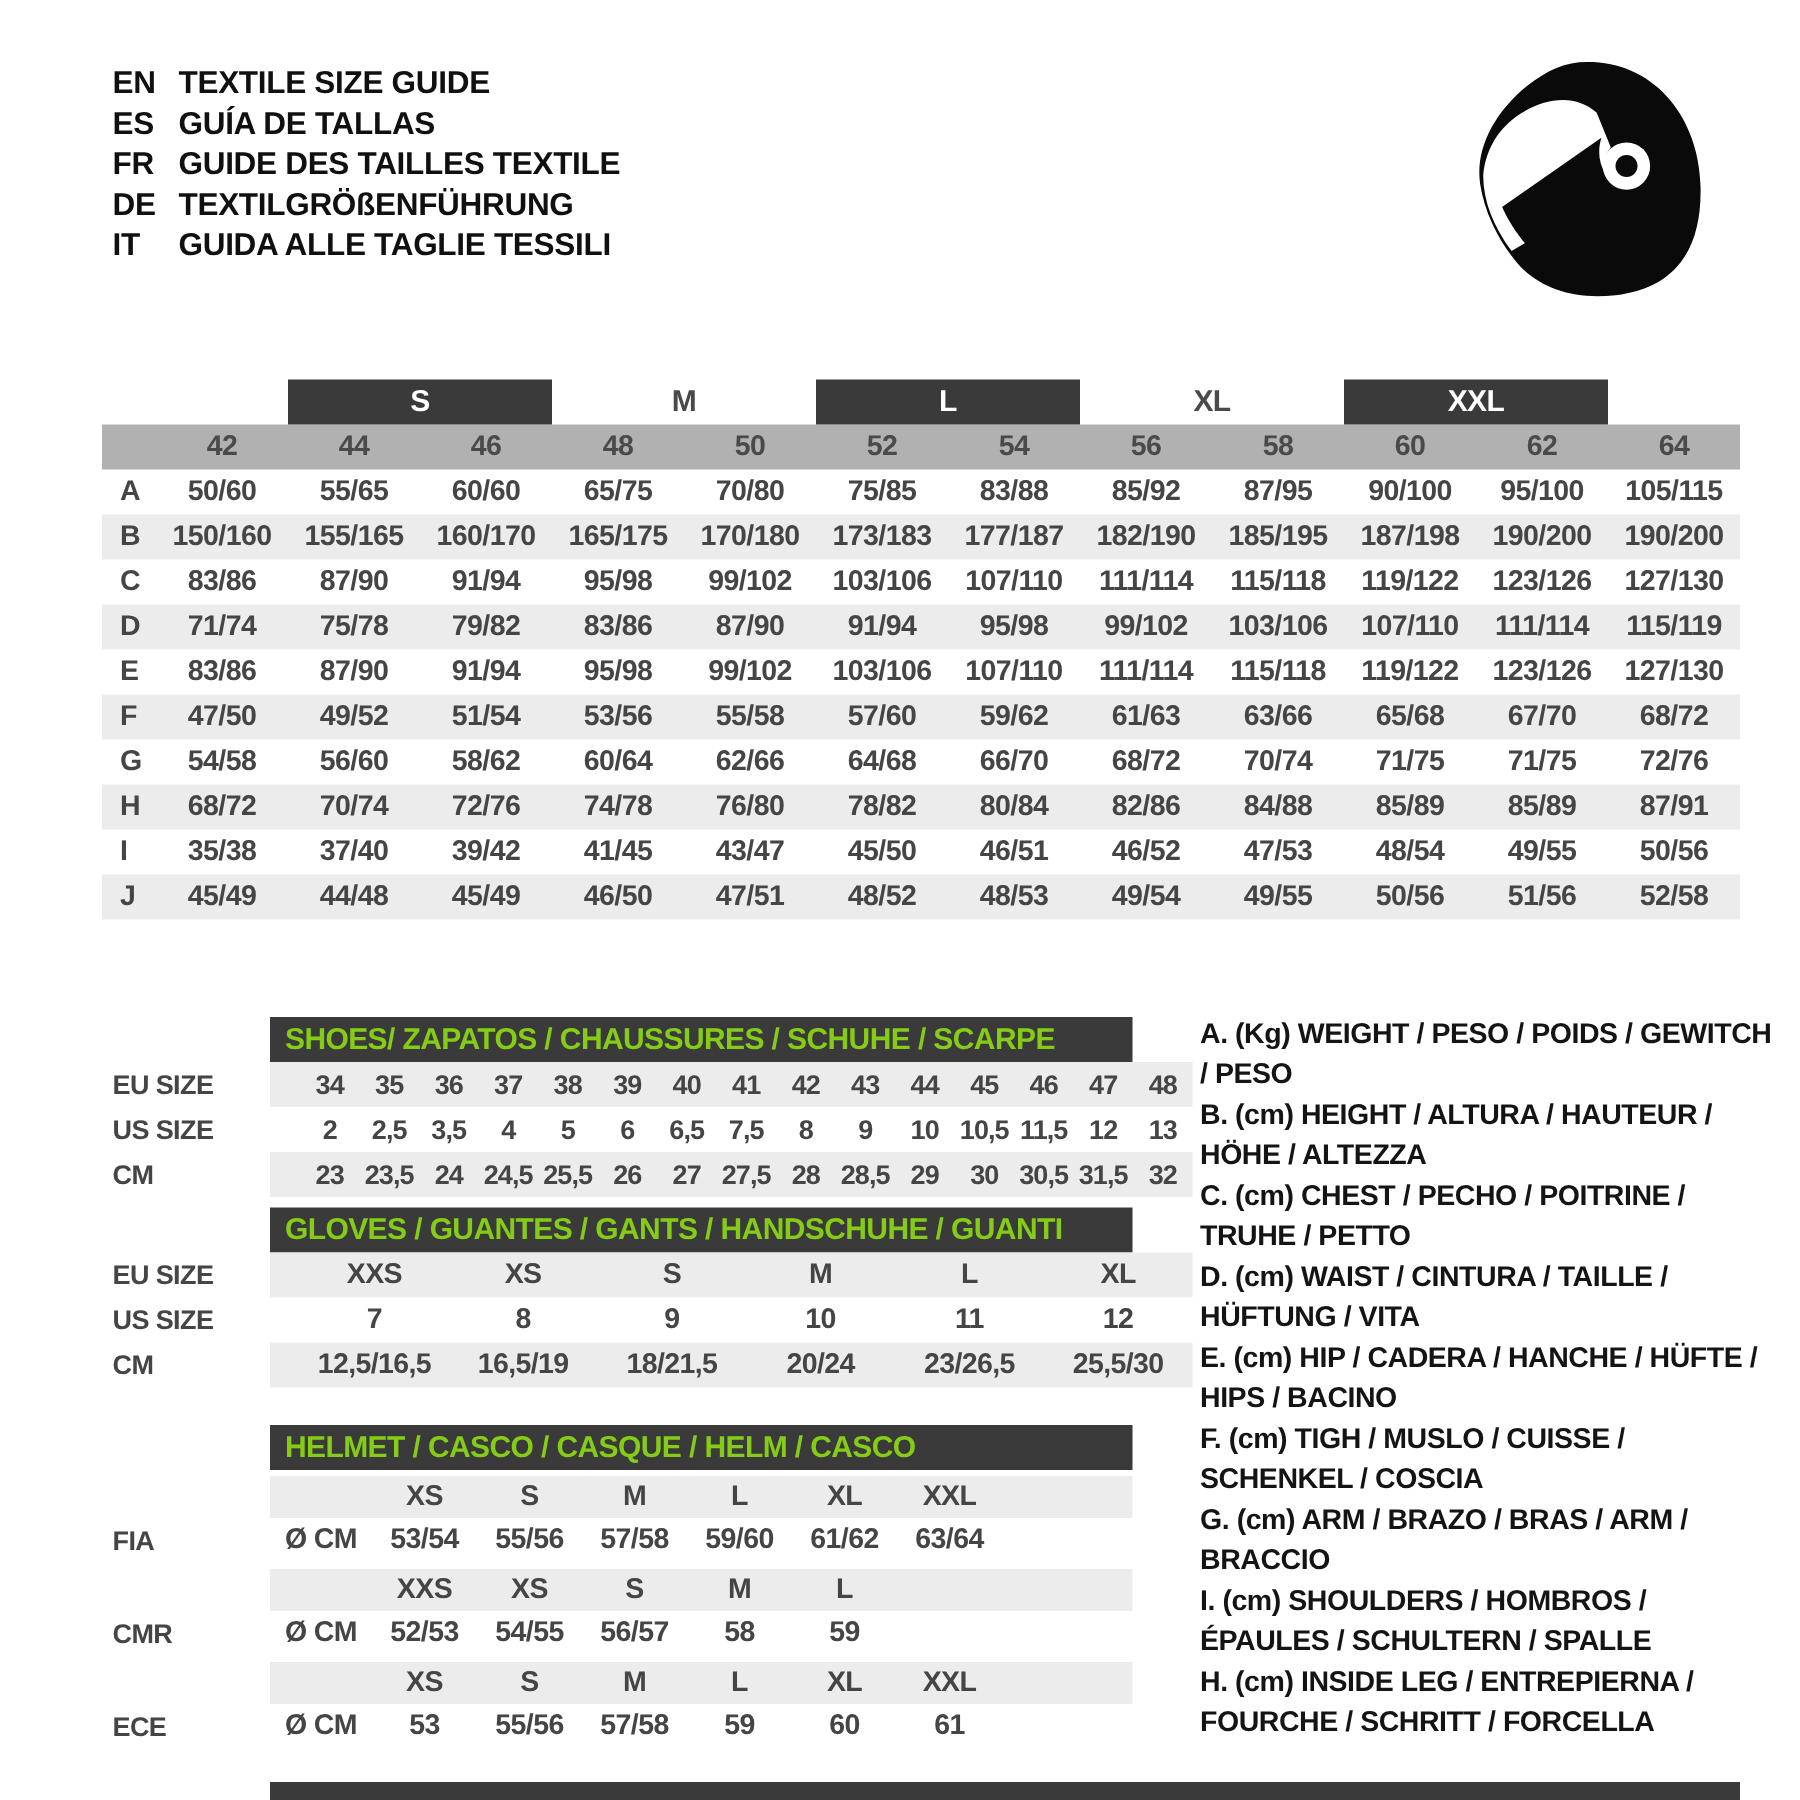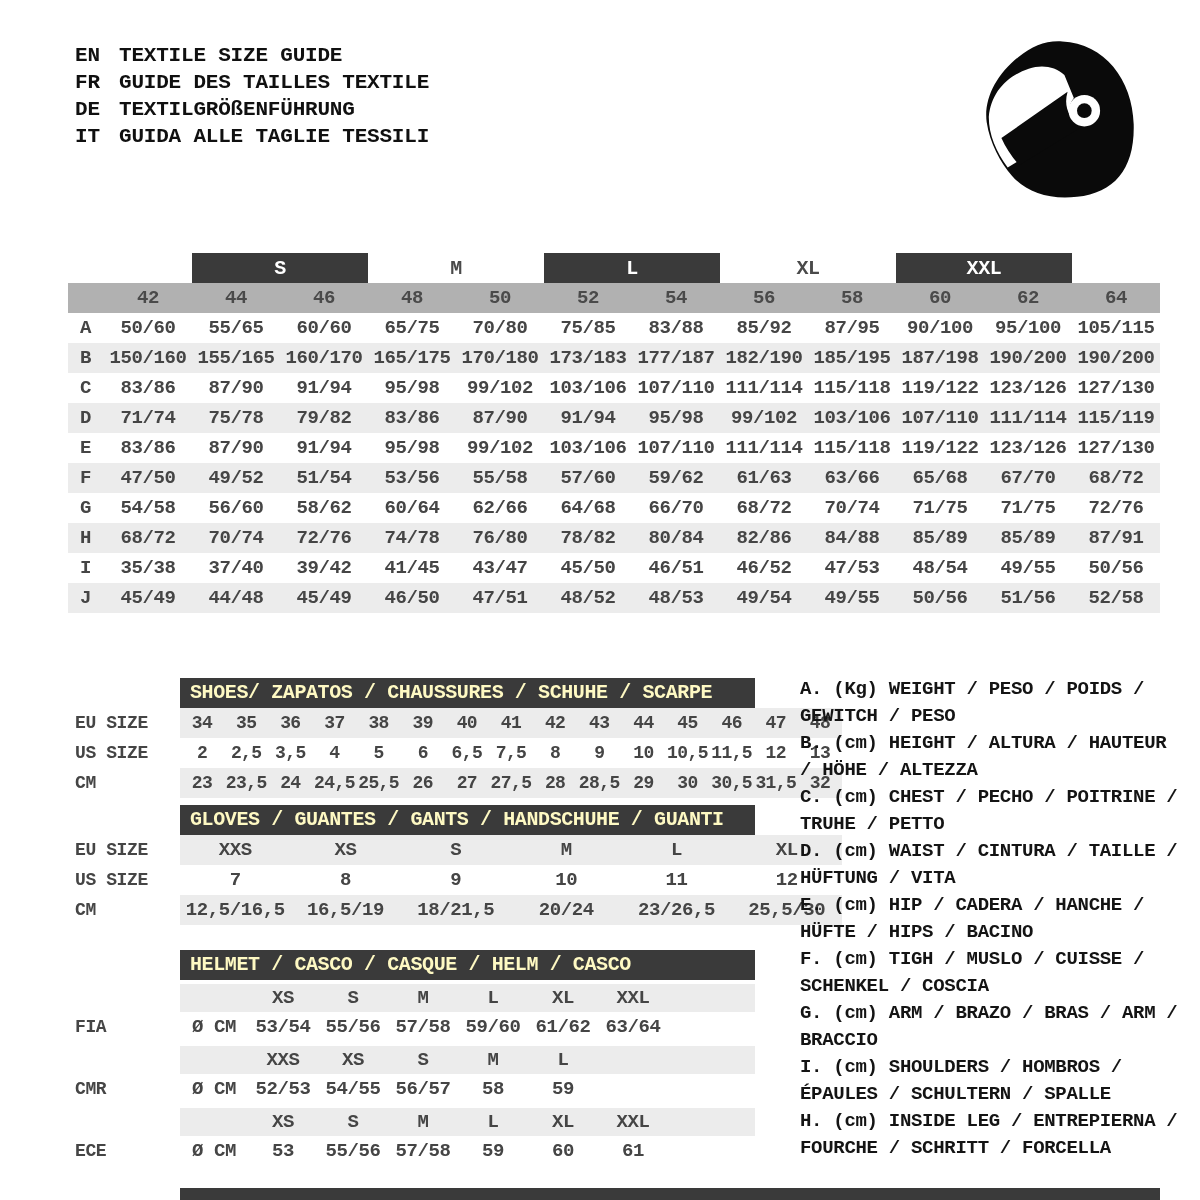--- a/index.html
+++ b/index.html
@@ -1,17 +1,17 @@
 <!DOCTYPE html>
 <html><head>
 <meta charset="utf-8">
 <style>
   html,body{margin:0;padding:0;background:#fff;}
   .page{position:relative;width:1200px;height:1200px;background:#ffffff;overflow:hidden;
-        font-family:Liberation Mono, monospace;font-weight:bold;color:#454545;}
+        font-family:Liberation Sans, sans-serif;font-weight:bold;color:#454545;}
 
   
   .lang{position:absolute;left:75px;top:42px;font-size:21px;line-height:27px;color:#101010;letter-spacing:-0.2px;}
   .lang-row{display:flex;}
   .lang-code{width:44px;flex:0 0 44px;}
 
   
   .helmet-icon{position:absolute;left:972px;top:33px;width:168px;height:168px;}
 
   
@@ -22,26 +22,26 @@
   .group-cell.boxed{background:#3a3a3a;color:#ffffff;}
   .num-row{height:30px;background:#b1b1b1;color:#4a4a4a;}
   .num-row span{text-align:center;line-height:30px;}
   .data-row{height:30px;line-height:30px;}
   .data-row.shaded{background:#ececec;}
   .letter-cell{padding-left:12px;}
   .val-cell{text-align:center;}
 
   
   .sec{position:absolute;left:75px;font-size:19px;letter-spacing:-0.4px;}
-  .sec-title{margin-left:105px;width:575px;height:30px;background:#3a3a3a;color:#fef9c3;
+  .sec-title{margin-left:105px;width:575px;height:30px;background:#3a3a3a;color:#84cc16;
              font-size:20px;line-height:30px;padding-left:10px;box-sizing:border-box;
              white-space:nowrap;overflow:hidden;}
   .strip-row{display:flex;height:30px;line-height:30px;}
   .row-label{width:105px;flex:0 0 105px;font-size:18px;}
-  .cells{width:662px;display:grid;}
+  .cells{width:595px;display:grid;padding-left:20px;}
   .cells.shaded{background:#ececec;}
   .cells span{text-align:center;}
   .cells-15{grid-template-columns:repeat(15,1fr);font-size:18px;letter-spacing:-0.6px;}
   .cells-6{grid-template-columns:repeat(6,1fr);}
 
   
   .h-section{position:relative;margin-top:4px;}
   .h-label{position:absolute;left:0;top:28px;height:30px;line-height:30px;font-size:18px;}
   .h-strip{margin-left:105px;width:575px;display:grid;
            grid-template-columns:68px repeat(6,70px) 1fr;}
@@ -59,20 +59,24 @@
 </style>
 </head>
 <body>
 
 <div class="page">
 
   <div class="lang">
       <div class="lang-row">
         <span class="lang-code">EN</span>
         <span class="lang-label">TEXTILE SIZE GUIDE</span>
+      </div>
+      <div class="lang-row">
+        <span class="lang-code">ES</span>
+        <span class="lang-label">GUÍA DE TALLAS</span>
       </div>
       <div class="lang-row">
         <span class="lang-code">FR</span>
         <span class="lang-label">GUIDE DES TAILLES TEXTILE</span>
       </div>
       <div class="lang-row">
         <span class="lang-code">DE</span>
         <span class="lang-label">TEXTILGRÖßENFÜHRUNG</span>
       </div>
       <div class="lang-row">

